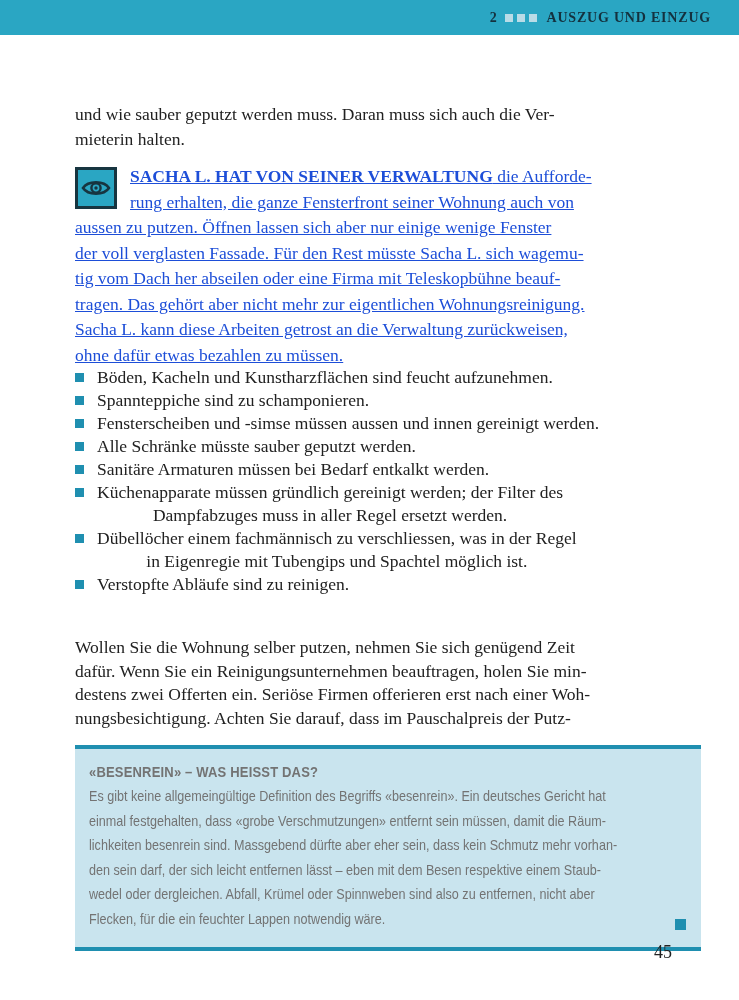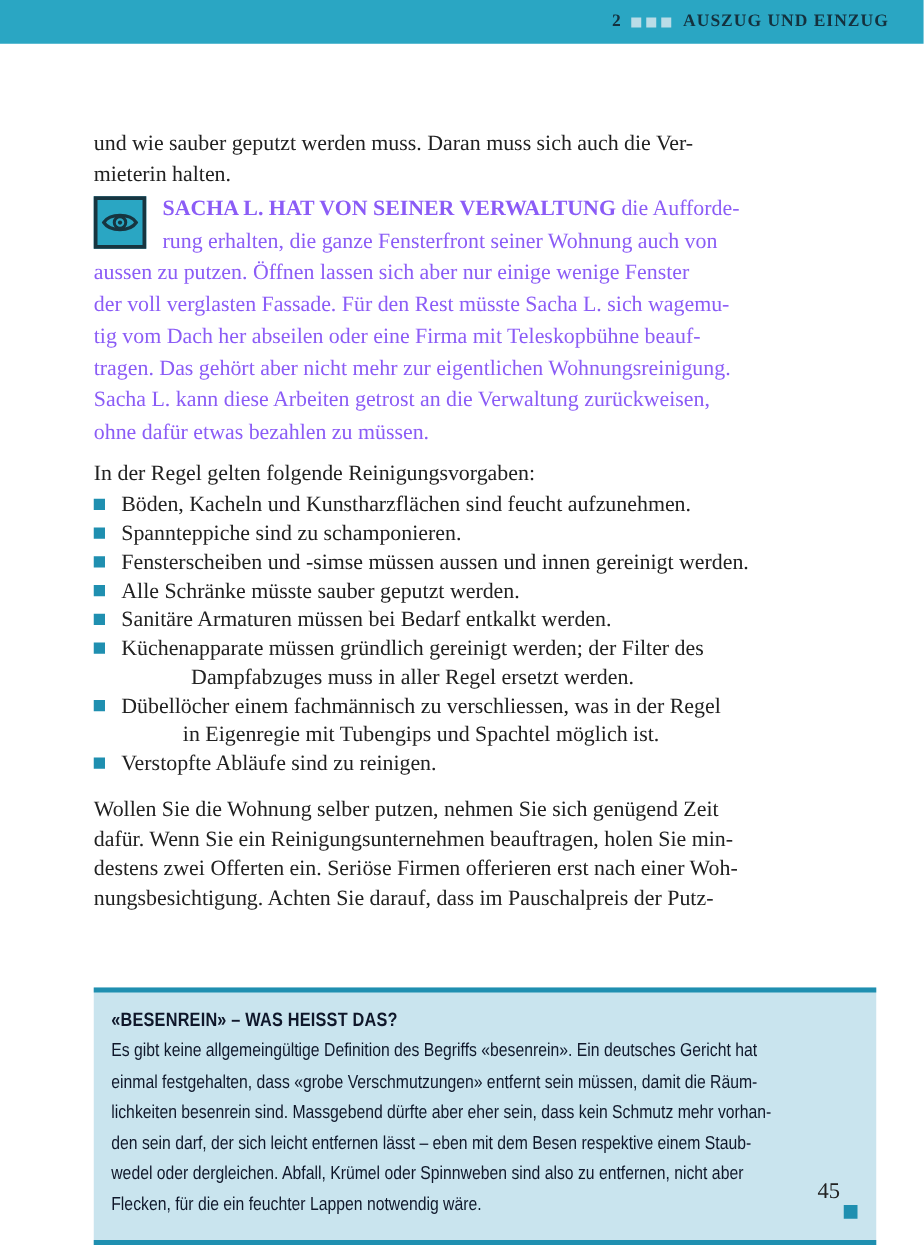--- a/index.html
+++ b/index.html
@@ -29,21 +29,21 @@
     width: 8px; height: 8px; background: #b9dce7; display: block;
   }
 
   
   .content-block { position: absolute; left: 75px; width: 594px; color: #212121; }
   .serif-text { font-size: 17.5px; line-height: 25px; }
 
   #intro-paragraph { top: 102px; }
 
   
-  #example-block { top: 154px; color: #8b5cf6; line-height: 25.5px; }
+  #example-block { top: 164px; color: #1d4ed8; line-height: 25.5px; text-decoration: underline; }
   #example-block .lead { font-weight: 700; }
   .eye-badge {
     float: left; width: 42px; height: 42px; margin: 3px 13px 6px 0;
     background: #2aa6c3; border: 3px solid #173540;
     display: flex; align-items: center; justify-content: center;
   }
 
   
   #rules-block { top: 366px; }
   #rules-block .list-intro { font-size: 17.5px; line-height: 24px; margin-bottom: 2px; }
@@ -55,22 +55,21 @@
   .rule-item .rule-text { font-size: 17.5px; line-height: 23px; text-align: center; }
 
   #closing-paragraph { top: 636px; line-height: 23.5px; }
 
   
   #info-box {
     position: absolute; left: 75px; top: 745px; width: 626px;
     background: #c9e4ee;
     border-top: 4px solid #1f8fb0; border-bottom: 4px solid #1f8fb0;
     padding: 11px 14px 16px 14px;
-    color: #0f172a;
-    margin-top: 45px;
+    color: #737373;
   }
   .box-condensed {
     font-family: "Liberation Sans", sans-serif;
     transform: scaleX(0.84); transform-origin: 0 0; width: 119%;
   }
   #info-box .box-title {
     font-weight: 700; font-size: 15.5px; line-height: 24px; letter-spacing: 0.2px;
   }
   #info-box .box-body { font-size: 15px; line-height: 24.5px; }
   .box-end-square {
@@ -112,21 +111,20 @@
 rung erhalten, die ganze Fensterfront seiner Wohnung auch von
 aussen zu putzen. Öffnen lassen sich aber nur einige wenige Fenster
 der voll verglasten Fassade. Für den Rest müsste Sacha L. sich wagemu-
 tig vom Dach her abseilen oder eine Firma mit Teleskopbühne beauf-
 tragen. Das gehört aber nicht mehr zur eigentlichen Wohnungsreinigung.
 Sacha L. kann diese Arbeiten getrost an die Verwaltung zurückweisen,
 ohne dafür etwas bezahlen zu müssen.</span></span>
 </div>
 
 <div id="rules-block" class="content-block">
-  <div class="list-intro pre">In der Regel gelten folgende Reinigungsvorgaben:</div>
   <div class="rule-item">
     <span class="bullet"></span>
     <span class="rule-text pre">Böden, Kacheln und Kunstharzflächen sind feucht aufzunehmen.</span>
   </div>
   <div class="rule-item">
     <span class="bullet"></span>
     <span class="rule-text pre">Spannteppiche sind zu schamponieren.</span>
   </div>
   <div class="rule-item">
     <span class="bullet"></span>

